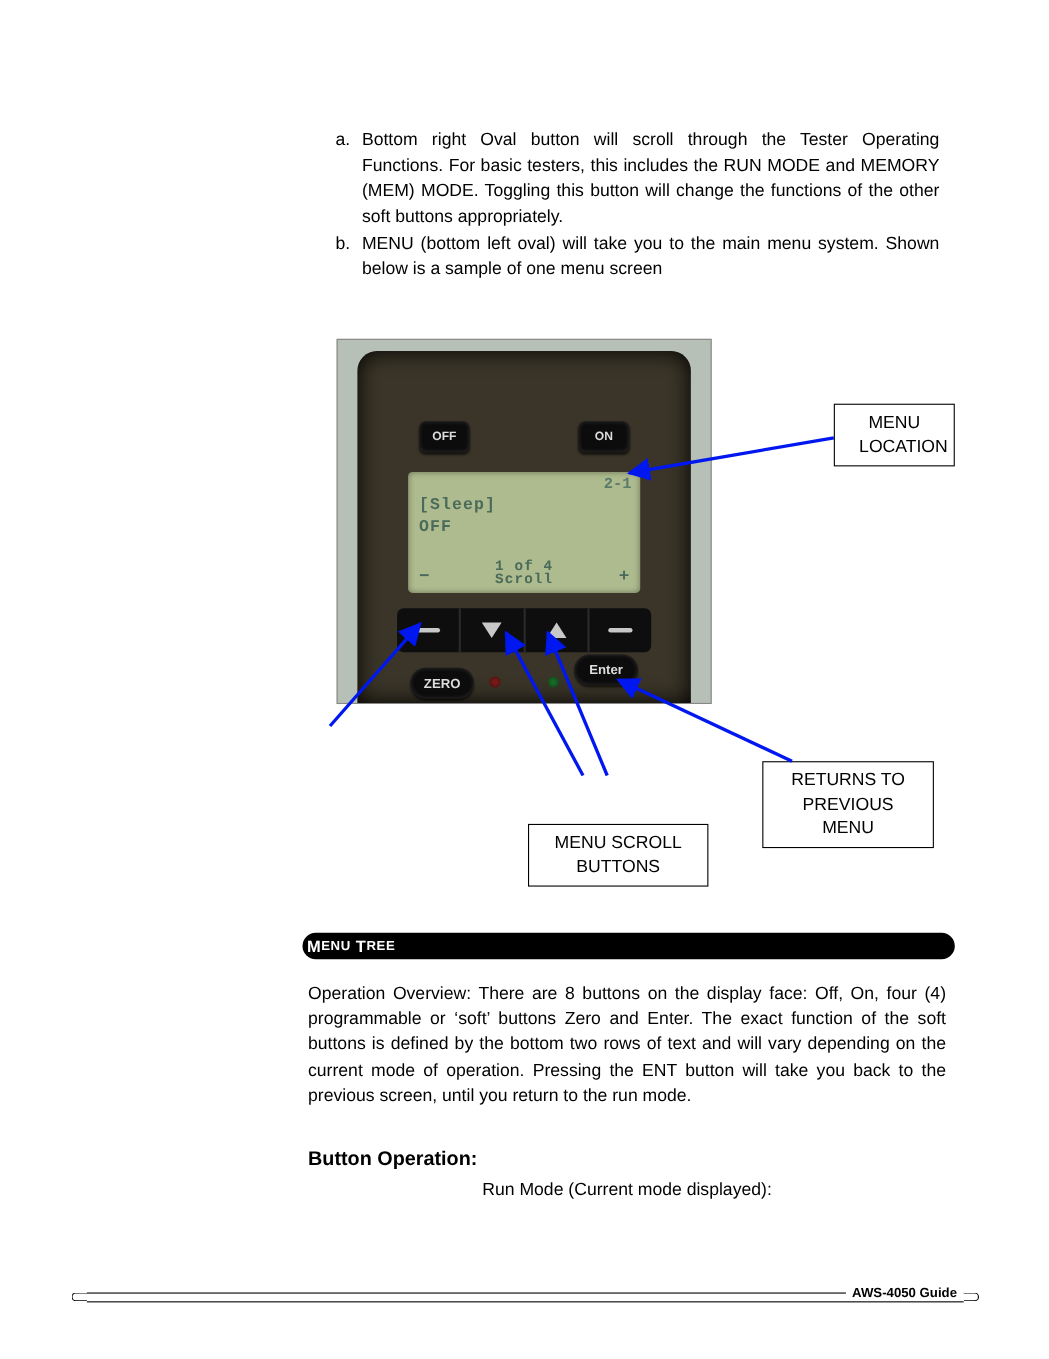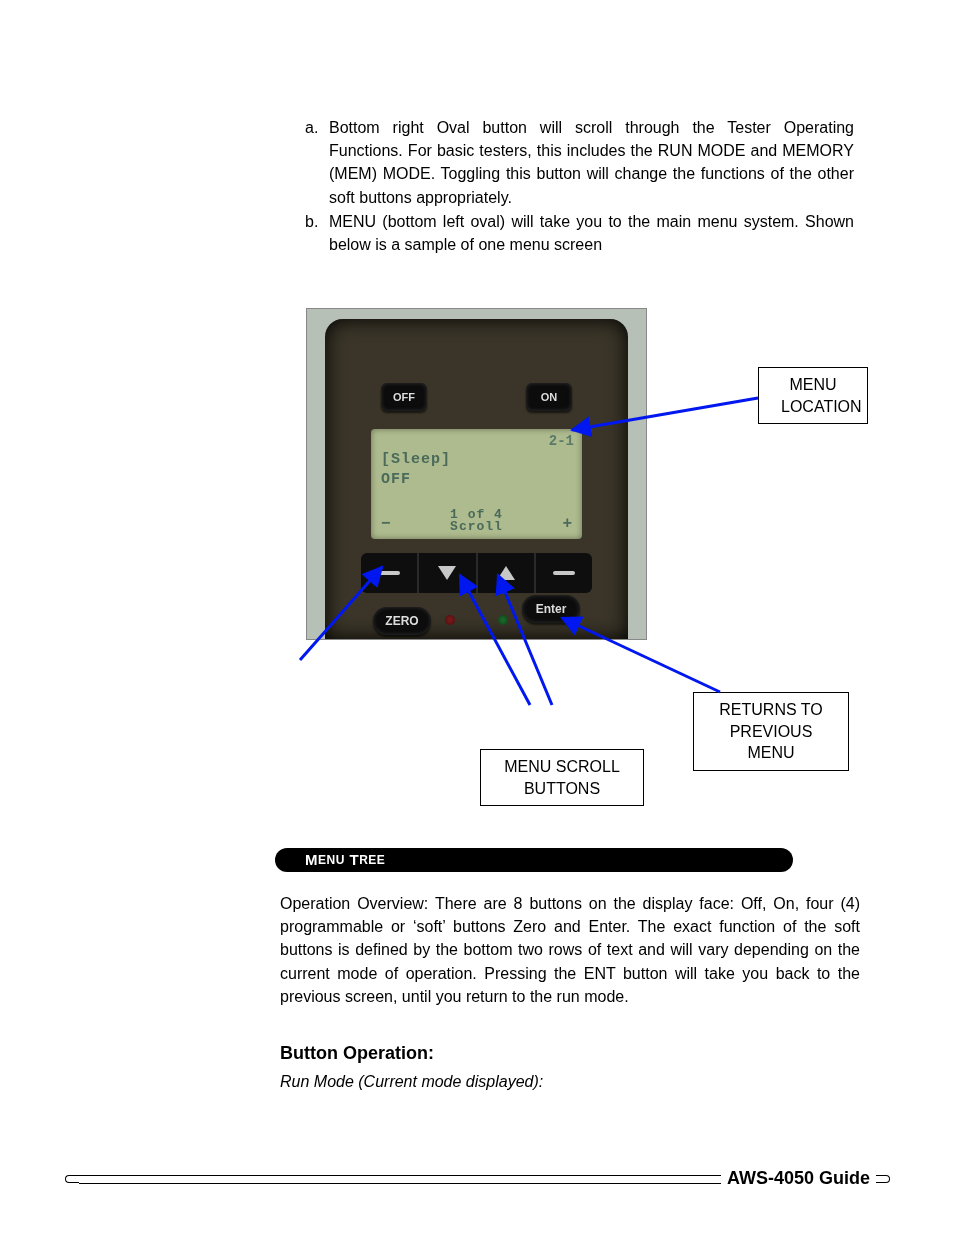--- a/index.html
+++ b/index.html
@@ -7,38 +7,38 @@
   .page { position: relative; width: 954px; height: 1235px; }
 
   
   .body-text { position: absolute; font-size: 16px; line-height: 1.45; text-align: justify; }
   .list-a { left: 305px; top: 116px; width: 555px; }
   .list-b { left: 305px; top: 210px; width: 555px; }
   .list-marker { display: inline-block; width: 24px; }
   .list-body   { display: inline-block; width: 525px; vertical-align: top; }
 
   .menu-tree-bar {
-    position: absolute; left: 275px; top: 848px; width: 518px; height: 24px;
+    position: absolute; left: 275px; top: 848px; width: 593px; height: 24px;
     background: #000; border-radius: 12px 12px 12px 12px;
     color: #fff; font-weight: bold; font-size: 15px; line-height: 24px;
-    padding-left: 30px; letter-spacing: .5px; font-family: Arial, Helvetica, sans-serif;
+    padding-left: 4px; letter-spacing: .5px; font-family: Arial, Helvetica, sans-serif;
   }
   .menu-tree-bar .smallcaps { font-size: 12px; vertical-align: 1px; }
 
   .para-overview { left: 280px; top: 892px; width: 580px; }
   .h-button-op   { position: absolute; left: 280px; top: 1043px; font-family: Arial, Helvetica, sans-serif; font-weight: 900; font-size: 18px; }
-  .para-runmode  { left: 280px; top: 1070px; width: 580px; text-align: left; font-style: italic; }
+  .para-runmode  { left: 280px; top: 1070px; width: 580px; text-align: center; }
 
   
   .footer-rule { position: absolute; left: 65px; top: 1172px; width: 825px; height: 14px; }
   .footer-rule .pill-left  { position:absolute; left:0; top:3px; width:14px; height:8px; border:1px solid #000; border-right:none; border-radius: 8px 0 0 8px; }
   .footer-rule .line       { position:absolute; left:14px; right:14px; top:3px; height:0; border-top:1px solid #000; }
   .footer-rule .line2      { position:absolute; left:14px; right:14px; top:11px; height:0; border-top:1px solid #000; }
   .footer-rule .pill-right { position:absolute; right:0; top:3px; width:14px; height:8px; border:1px solid #000; border-left:none; border-radius: 0 8px 8px 0; }
-  .footer-label { position:absolute; right: 78px; top: 1168px; font-family: Arial, Helvetica, sans-serif; font-weight:900; font-size:18px; background:#fff; padding:0 6px; }
+  .footer-label { position:absolute; right: 78px; top: 1168px; font-family: Arial, Helvetica, sans-serif; font-weight:900; font-size:12px; background:#fff; padding:0 6px; }
 
   
   .photo { position:absolute; left:306px; top:308px; width:341px; height:332px; background:#b7c0b7; border:1px solid #888; overflow:hidden; }
   .device { position:absolute; left:18px; top:10px; right:18px; bottom:0; background:#3a3528; border-radius:18px 18px 0 0; box-shadow: inset 0 0 20px #000; }
   
   .pill { position:absolute; width:46px; height:28px; background:#0c0c0c; border-radius:6px; color:#ddd; font:700 11px/28px Arial; text-align:center; box-shadow: 0 2px 2px rgba(0,0,0,.6), inset 0 0 4px #333; }
   .pill.off { left:56px; top:64px; }
   .pill.on  { right:56px; top:64px; }
   
   .lcd { position:absolute; left:46px; right:46px; top:110px; height:110px; background:#aebb8e; border-radius:4px; box-shadow: inset 0 0 6px rgba(0,0,0,.4); font-family: "Courier New", monospace; color:#3b4a3a; }

